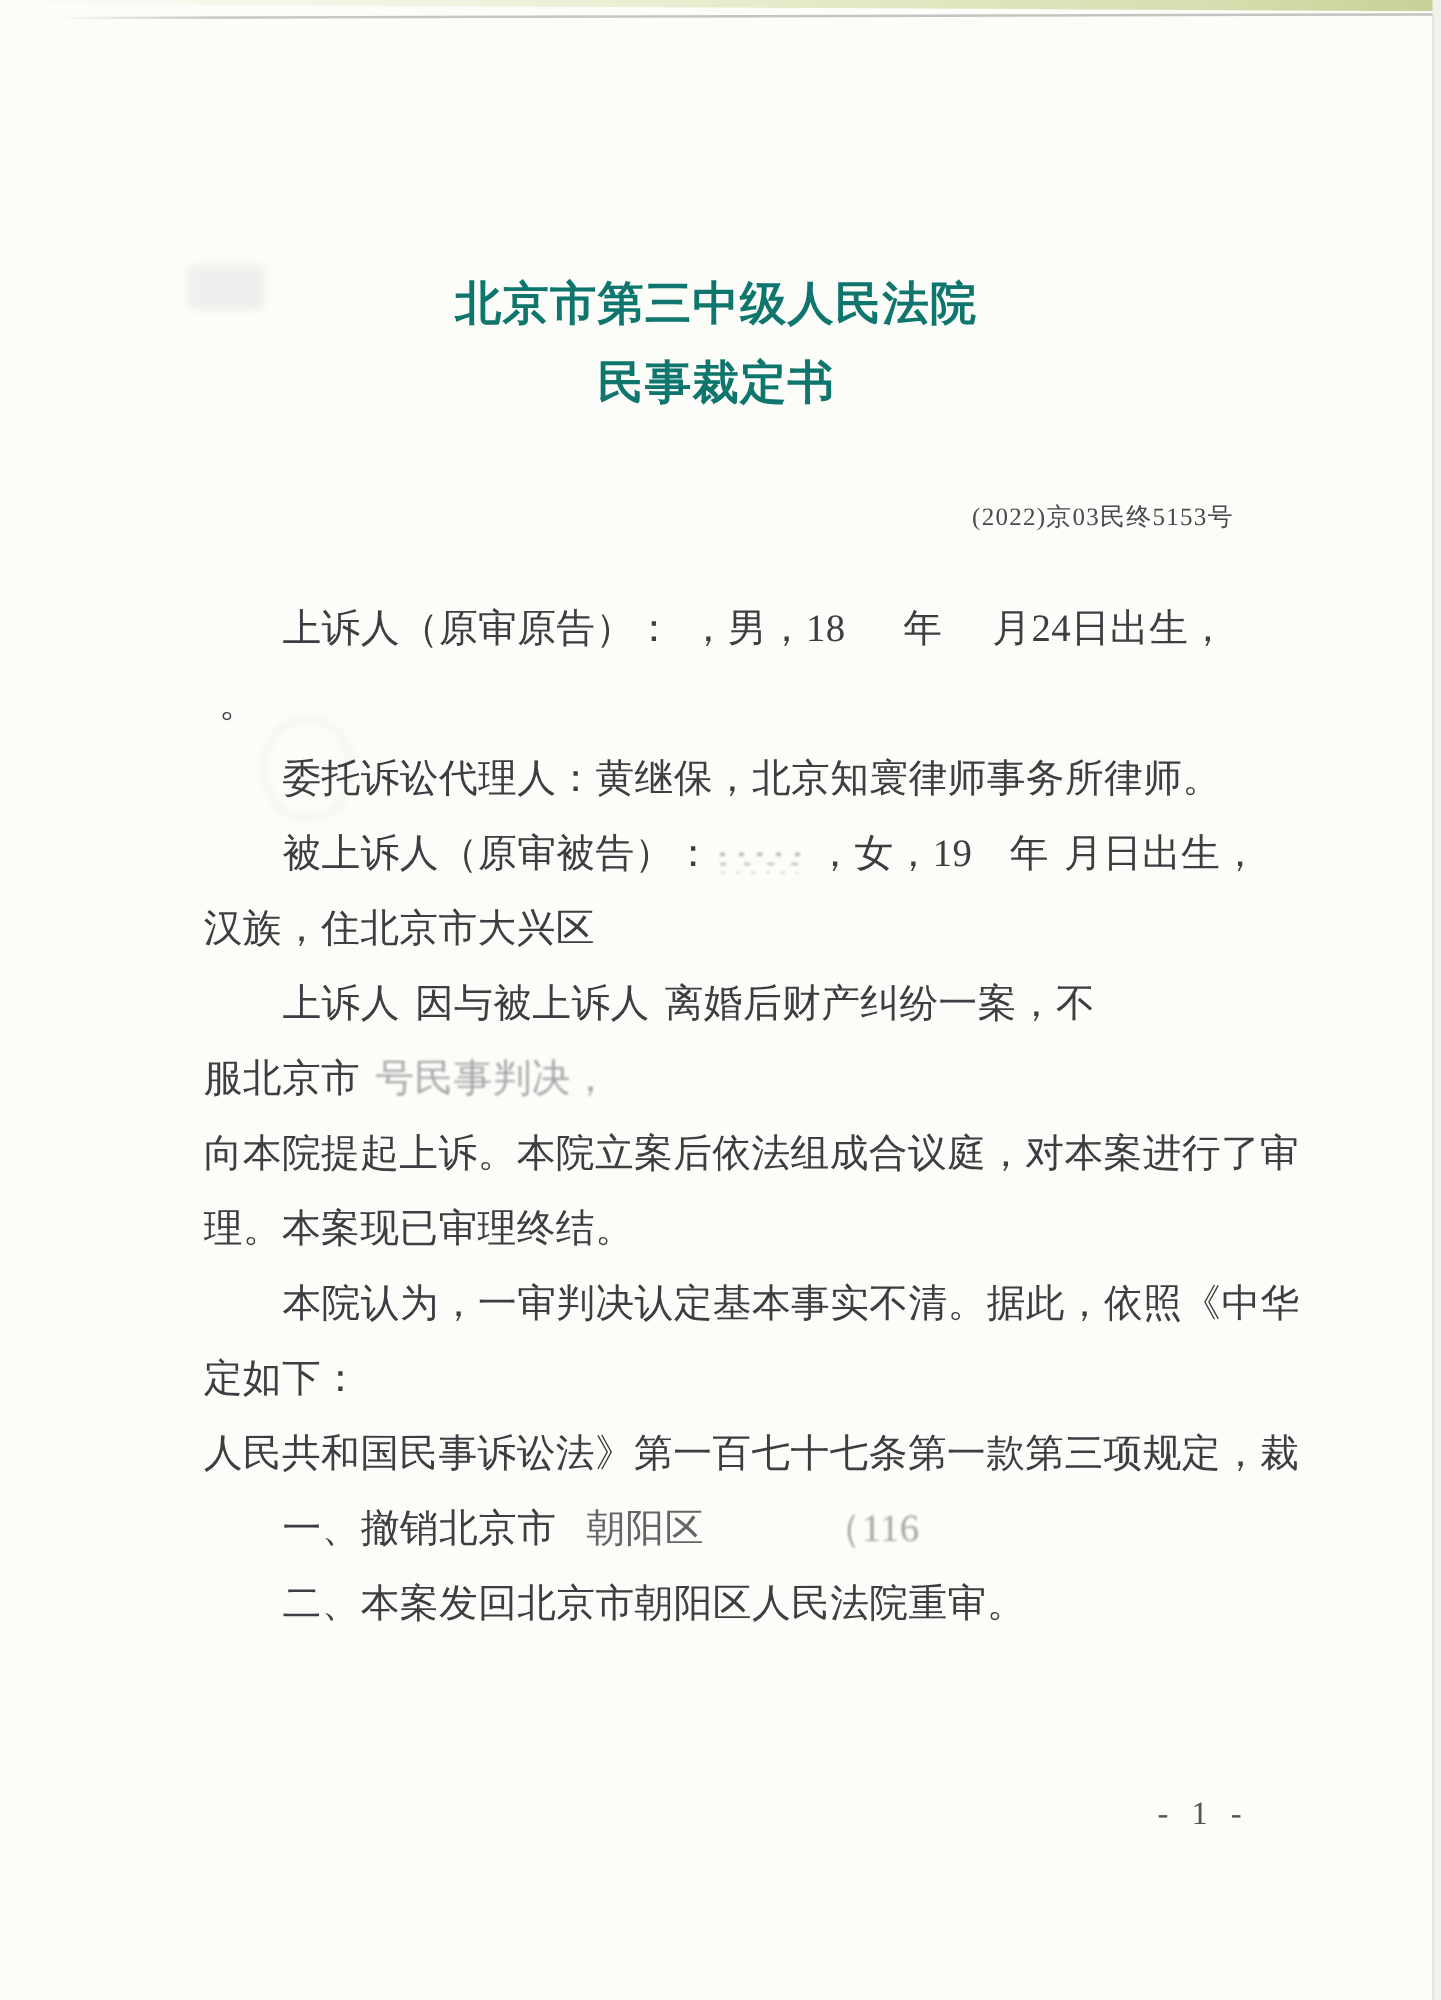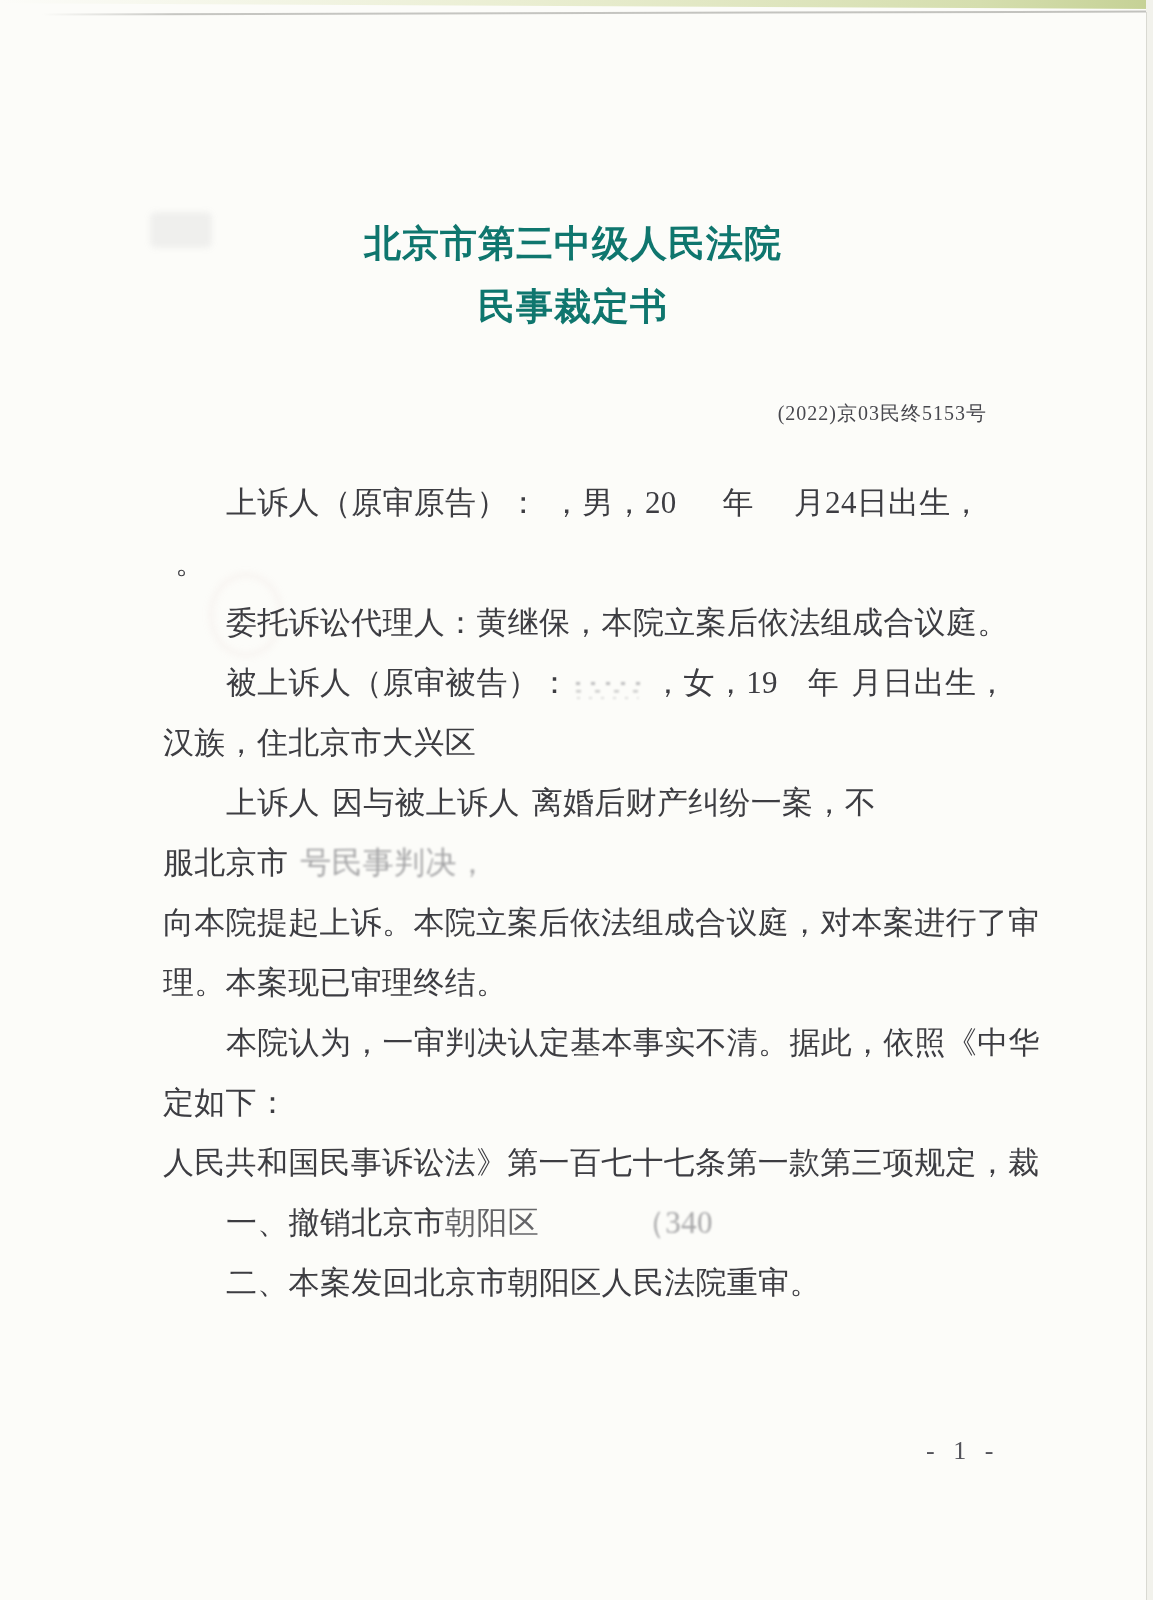--- a/index.html
+++ b/index.html
@@ -50,21 +50,21 @@
     align-self:center;height:26px;flex:1 1 auto;margin:14px 6px 0 6px;
     background:
       repeating-linear-gradient(93deg, rgba(95,95,100,.40) 0 4px, transparent 4px 15px) left top 5px / 100% 3px no-repeat,
       repeating-linear-gradient(86deg, rgba(95,95,100,.30) 0 5px, transparent 5px 19px) left top 13px / 95% 2.5px no-repeat,
       repeating-linear-gradient(90deg, rgba(95,95,100,.20) 0 3px, transparent 3px 12px) left 4% top 20px / 88% 2px no-repeat;
     filter:blur(1px);
   }
   .smudge.small{flex:0 0 auto;}
   .smudge.light{opacity:.5;}
   .ghost{color:rgba(82,82,88,.5);filter:blur(.8px);}
-  .fade{color:rgba(62,62,68,.8);filter:blur(.5px);}
+  .fade{color:rgba(62,62,68,.8);filter:blur(.5px);margin-left:24px;}
   .page-no{position:absolute;left:926px;top:1436px;font-size:26px;letter-spacing:6px;color:#53535a;}
 </style>
 </head>
 <body>
 
 <div class="scan-top-strip"></div>
 <div class="scan-top-line"></div>
 <div class="scan-right-margin"></div>
 <div class="scan-right-line"></div>
 <div class="bleed-1"></div>
@@ -76,36 +76,36 @@
 </div>
 
 <div class="case-no">(2022)京03民终5153号</div>
 
 <div class="body-text">
 
   <div class="line">
     <span class="indent"></span>
       <span>上诉人（原审原告）：</span>
       <span class="smudge"></span>
-      <span>，男，20</span>
+      <span>，男，18</span>
       <span style="width:46px"></span>
       <span>年</span>
       <span style="width:40px"></span>
       <span>月24日出生，</span>
   </div>
 
   <div class="line">
       <span class="smudge"></span>
       <span>。</span>
       <span style="width:165px"></span>
   </div>
 
   <div class="line">
     <span class="indent"></span>
-      <span>委托诉讼代理人：黄继保，本院立案后依法组成合议庭。</span>
+      <span>委托诉讼代理人：黄继保，北京知寰律师事务所律师。</span>
   </div>
 
   <div class="line">
     <span class="indent"></span>
       <span>被上诉人（原审被告）：</span>
       <span class="smudge small" style="width:70px"></span>
       <span>，女，19</span>
       <span style="width:30px"></span>
       <span>年</span>
       <span style="width:12px"></span>
@@ -154,21 +154,21 @@
 
   <div class="line">
     <span>人民共和国民事诉讼法》第一百七十七条第一款第三项规定，裁</span>
   </div>
 
   <div class="line">
     <span class="indent"></span>
       <span>一、撤销北京市</span>
       <span class="fade">朝阳区</span>
       <span style="width:95px"></span>
-      <span class="ghost">（340</span>
+      <span class="ghost">（116</span>
       <span class="smudge light"></span>
       <span style="width:140px"></span>
   </div>
 
 
   <div class="line">
     <span class="indent"></span>
       <span>二、本案发回北京市朝阳区人民法院重审。</span>
   </div>
 

